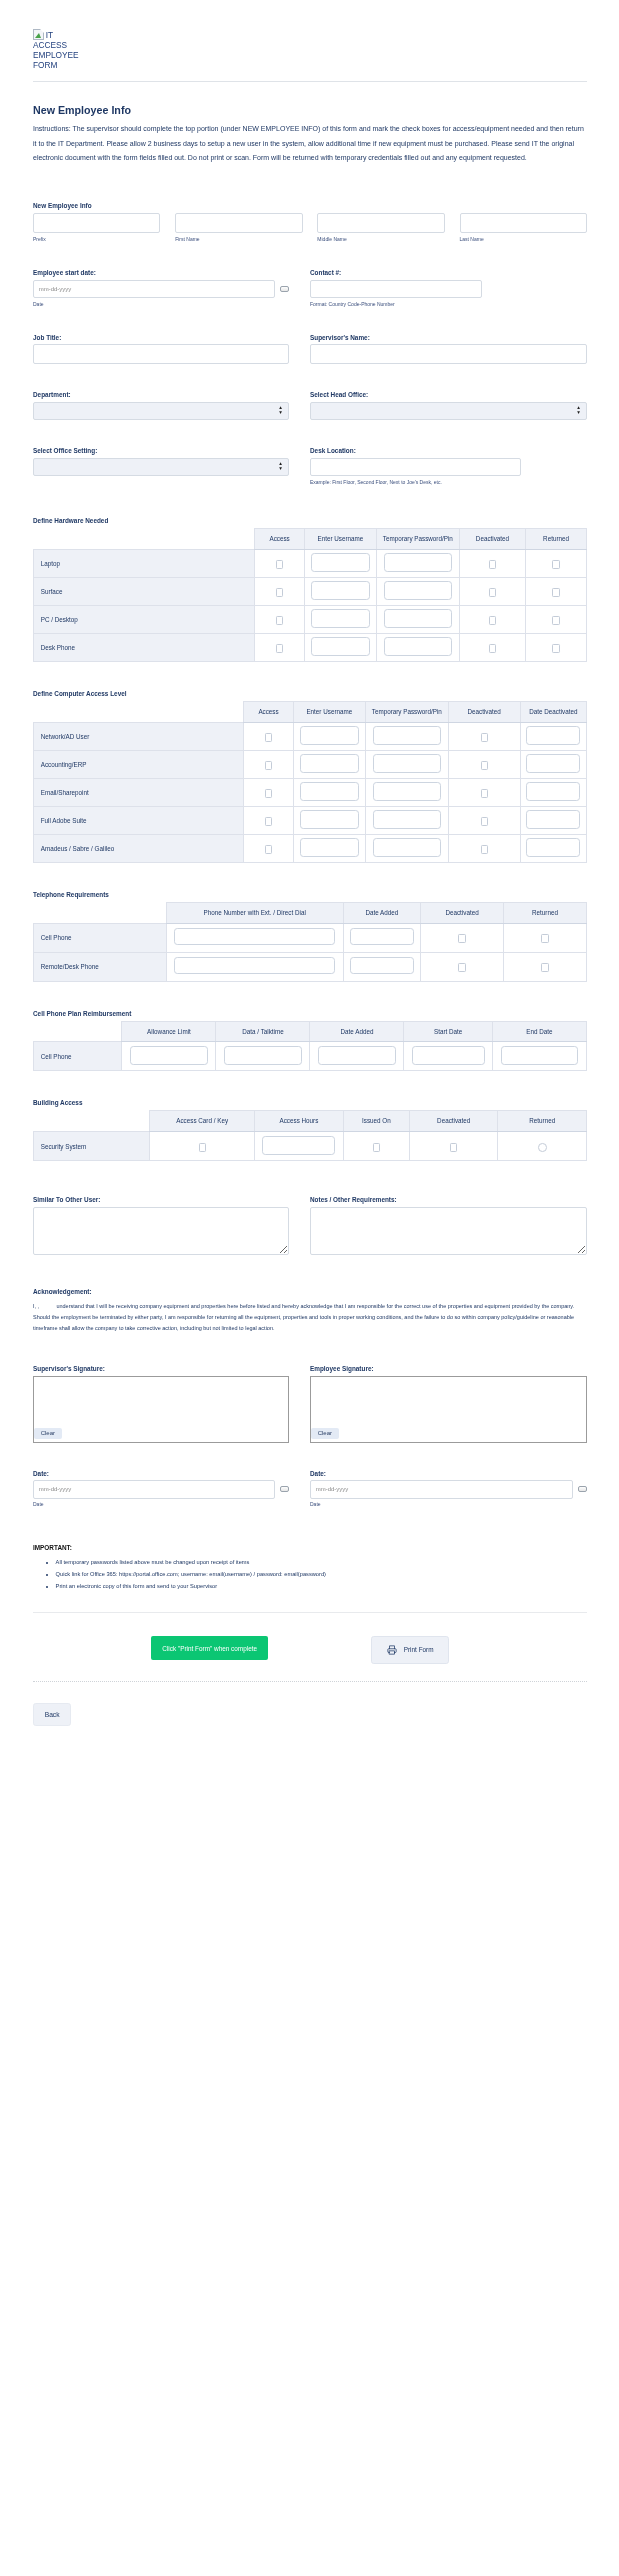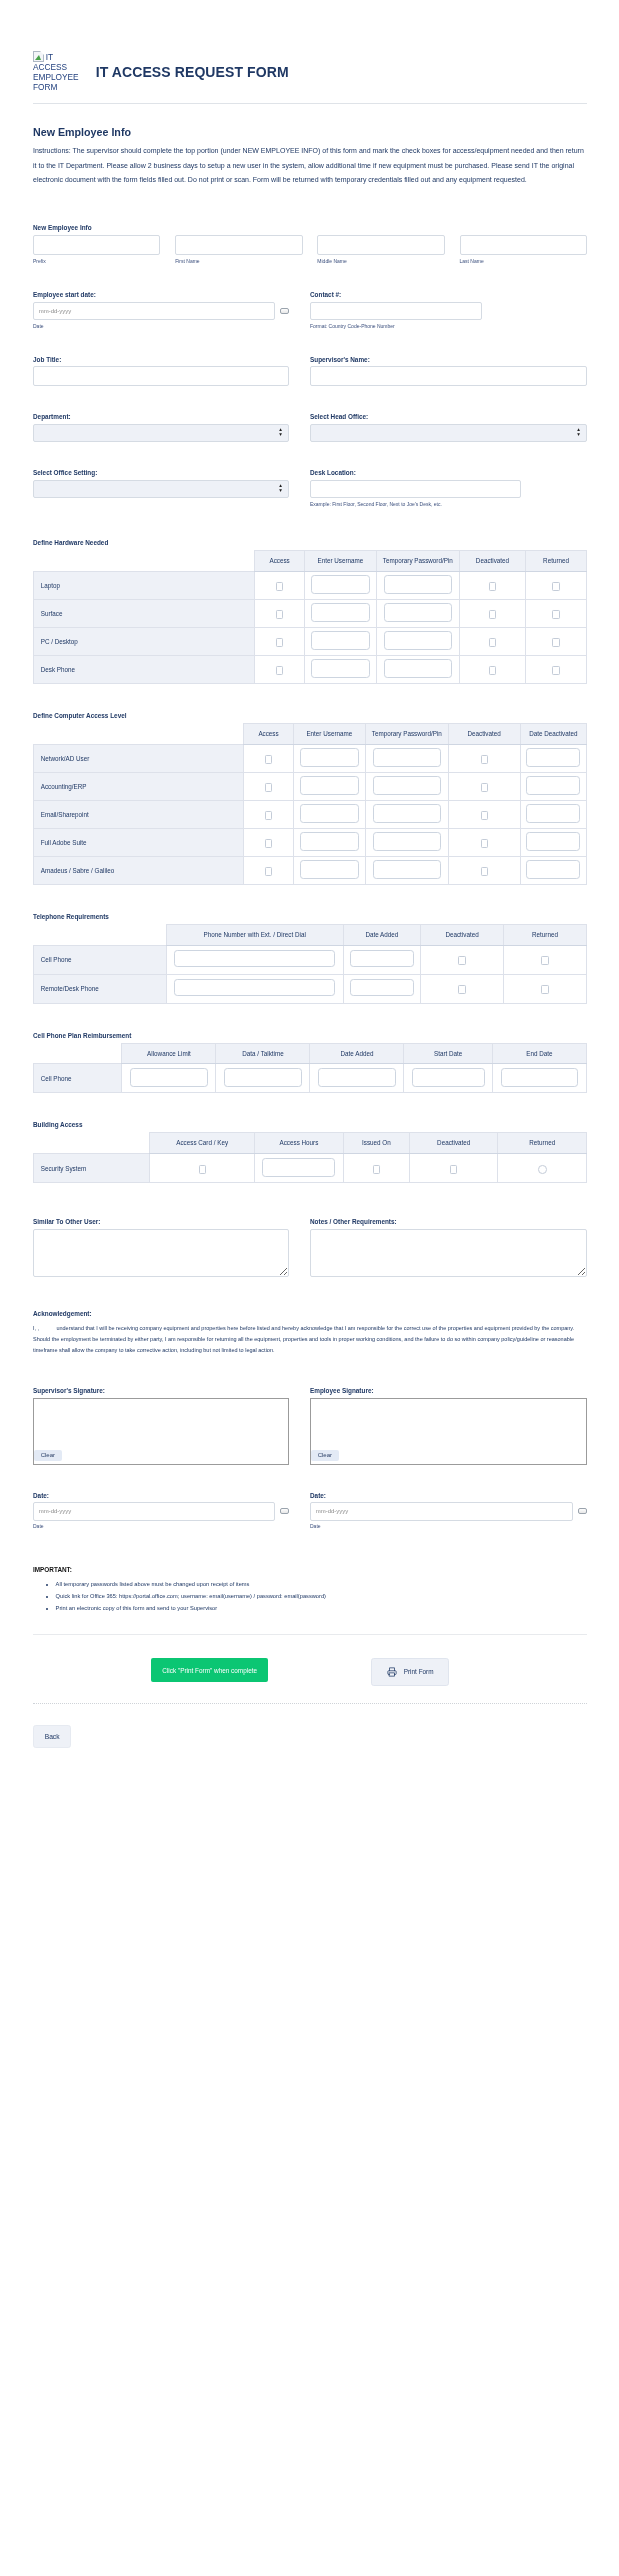--- a/index.html
+++ b/index.html
@@ -7,21 +7,21 @@
   body {
     width: 620px;
     background: #ffffff;
     font-family: "Liberation Sans", sans-serif;
     color: #1f3864;
     -webkit-font-smoothing: antialiased;
   }
   .page { width: 620px; padding: 0 33px 0 33px; }
 
   
-  .form-header { display: flex; align-items: flex-start; padding-top: 36px; }
+  .form-header { display: flex; align-items: center; padding-top: 14px; }
   .logo-block {
     width: 52px;
     font-size: 8.3px;
     line-height: 10px;
     color: #23417e;
     font-family: "Liberation Sans", sans-serif;
     position: relative;
     padding-top: 16px;
   }
   .broken-img {
@@ -320,21 +320,20 @@
   <div class="form-header">
     <div class="logo-block">
       <span class="broken-img"></span>
       <div class="logo-alt">
         <span class="first">IT</span>
       </div>
       <div>ACCESS</div>
       <div>EMPLOYEE</div>
       <div>FORM</div>
     </div>
-    <div class="form-title">IT ACCESS REQUEST FORM</div>
   </div>
   <div class="header-rule"></div>
 
   
   <h2 class="section-title">New Employee Info</h2>
   <p class="instructions">Instructions: The supervisor should complete the top portion (under NEW EMPLOYEE INFO) of this form and mark the check boxes for access/equipment needed and then return it to the IT Department. Please allow 2 business days to setup a new user in the system, allow additional time if new equipment must be purchased. Please send IT the original electronic document with the form fields filled out. Do not print or scan. Form will be returned with temporary credentials filled out and any equipment requested.</p>
 
   
   <div style="height:37px"></div>
   <div class="sub-head">New Employee Info</div>

